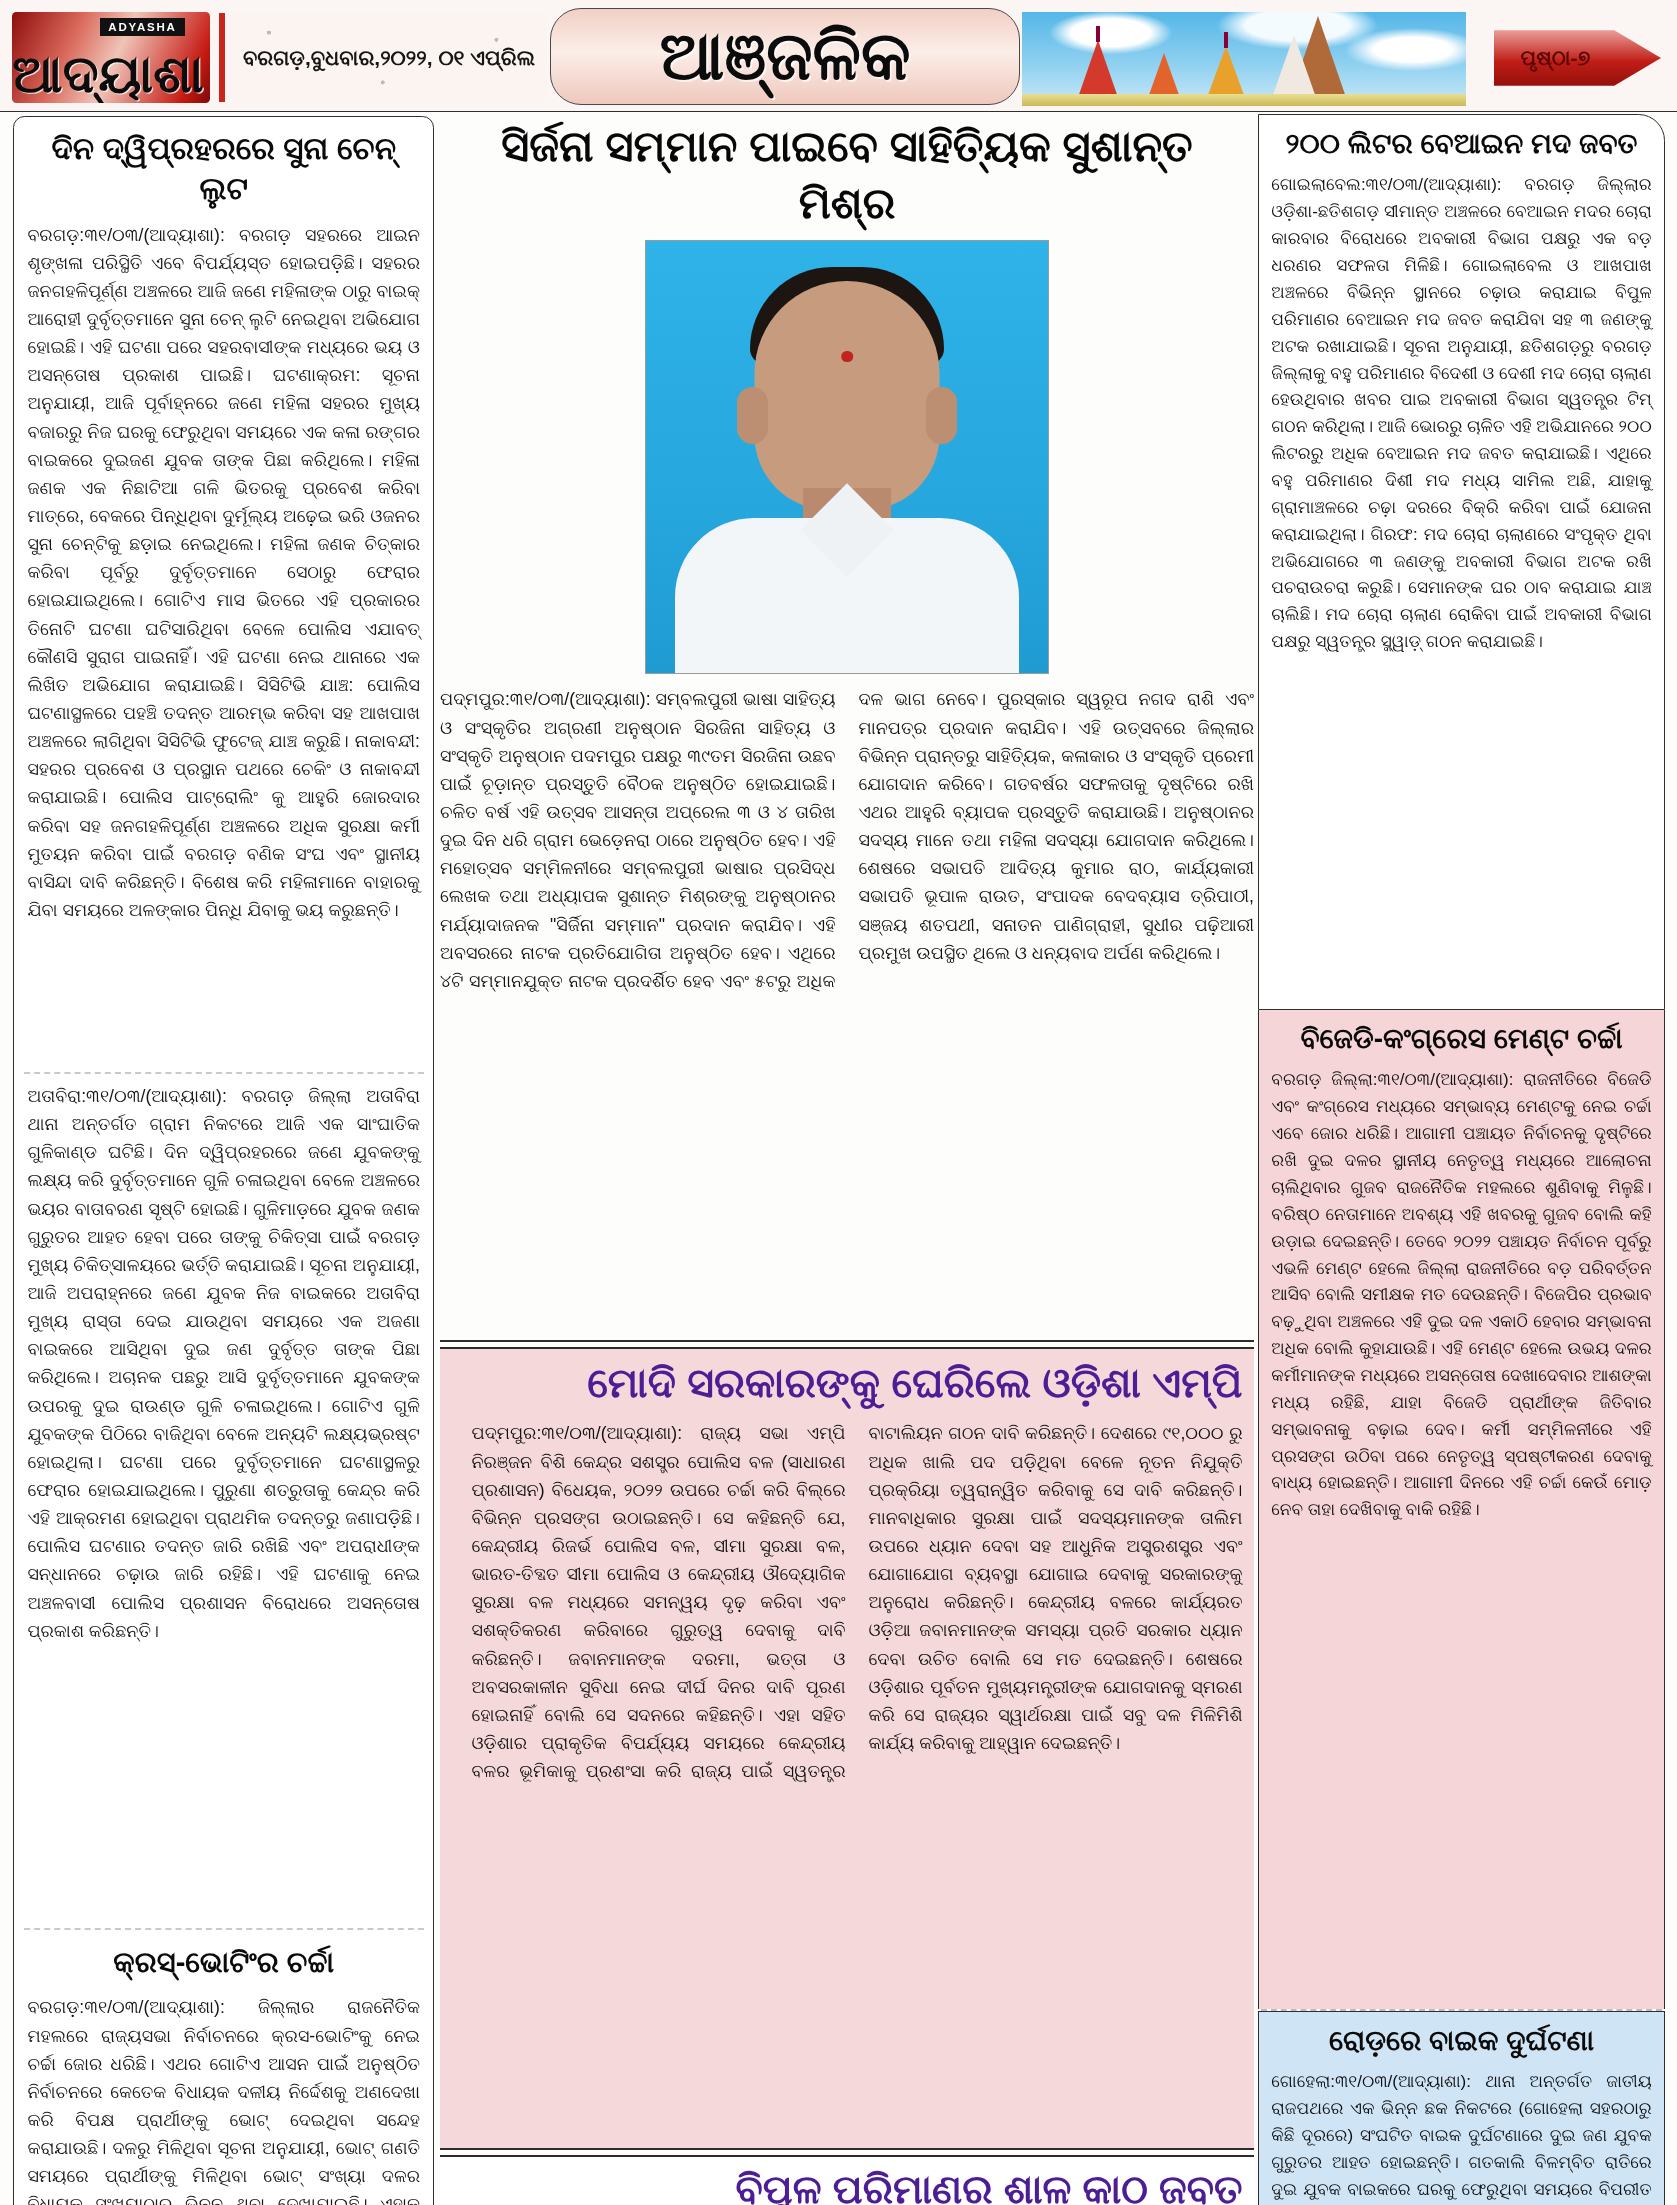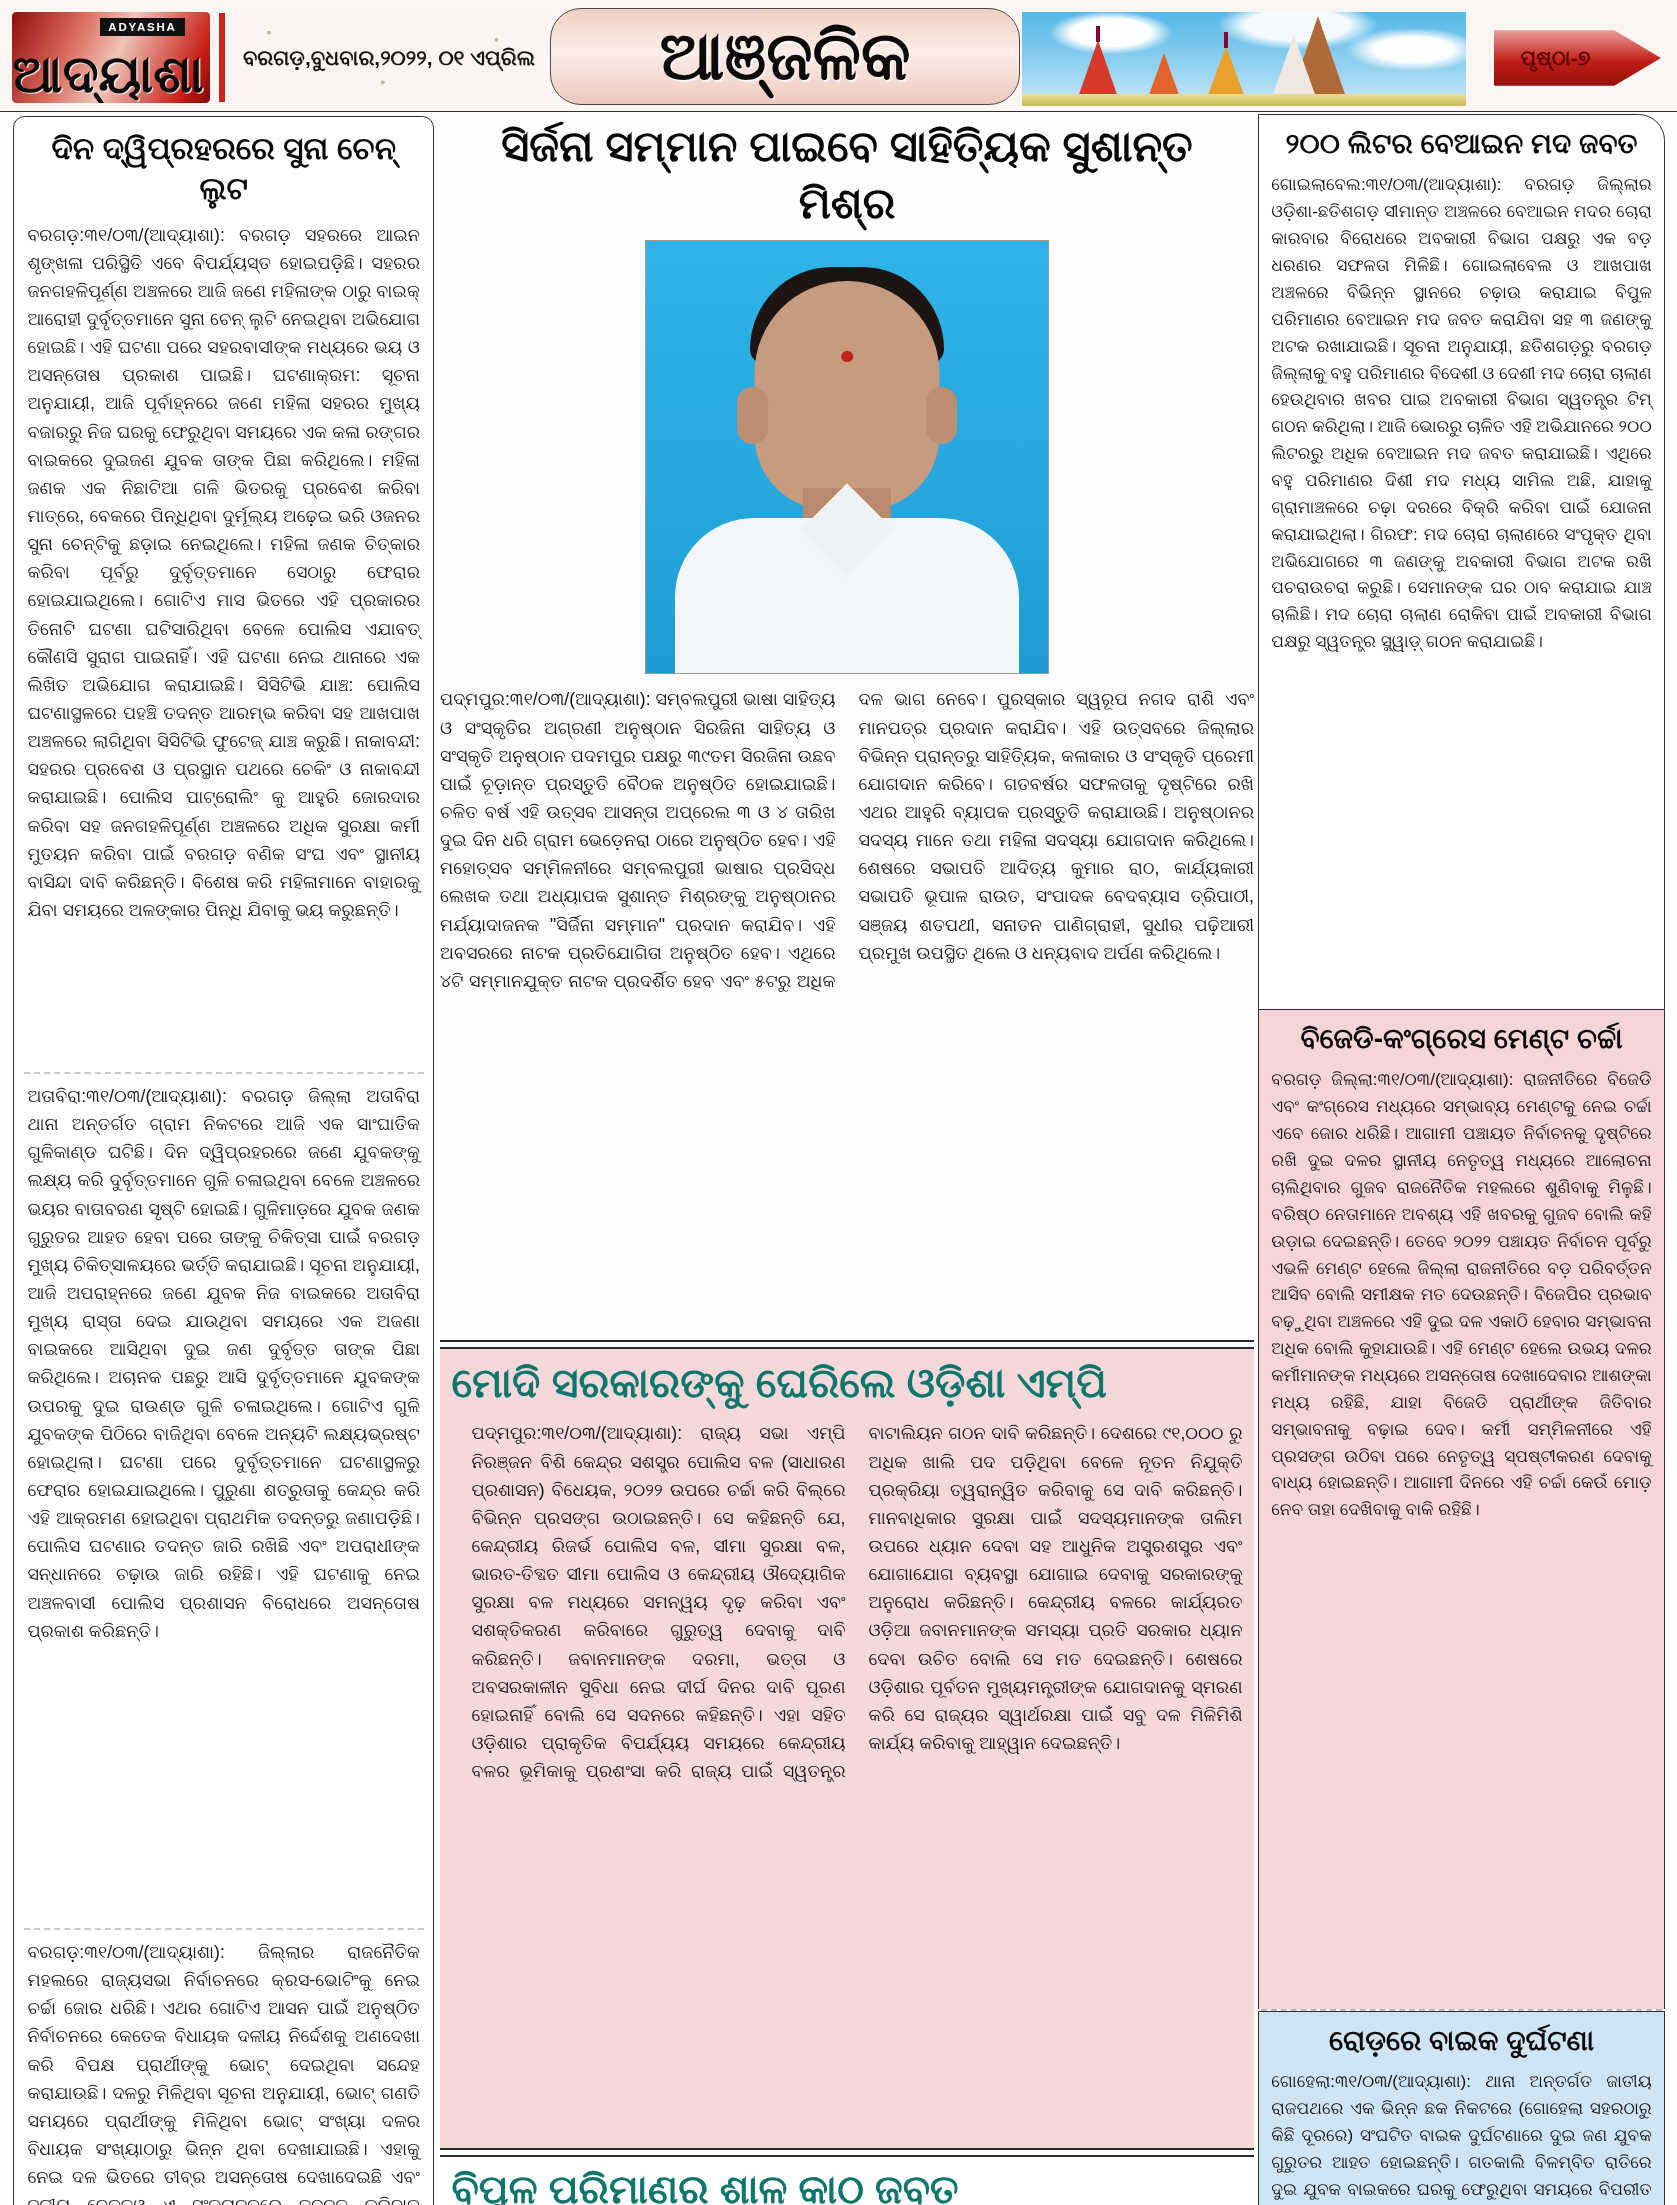--- a/index.html
+++ b/index.html
@@ -79,21 +79,21 @@
   .p-neck{position:absolute;left:50%;top:247px;transform:translateX(-50%);width:88px;height:62px;background:#b98a6d;}
   .p-shirt{position:absolute;left:50%;bottom:-4.4px;transform:translateX(-50%);width:344px;height:159px;
          background:#f3f6f8;border-radius:79px 79px 0 0;}
   .p-collar{position:absolute;left:50%;bottom:110px;transform:translateX(-50%) rotate(45deg);width:66px;height:66px;background:#eef2f5;}
   .lead-body{height:600px;font-size:17.6px;line-height:1.6;text-align:justify;
          column-count:2;column-gap:23px;overflow:hidden;}
 
   .double-rule{height:8.8px;border-top:2.6px solid #2b2b2b;border-bottom:2.6px solid #2b2b2b;box-sizing:border-box;}
 
   .pink-box{height:799px;background:#f4d8da;overflow:hidden;padding:2.6px 11.5px;box-sizing:border-box;}
-  .mid-headline{font-size:41px;font-weight:bold;text-align:left;line-height:1.25;margin:6.2px 0 10.6px;color:#0f766e;}
+  .mid-headline{font-size:41px;font-weight:bold;text-align:right;line-height:1.25;margin:6.2px 0 10.6px;color:#4c1d95;}
   .mid-body{font-size:17.6px;line-height:1.6;text-align:justify;column-count:2;column-gap:23px;overflow:hidden;}
   .pink-box .mid-body{height:688px;margin-left:20px;}
   .bottom-box{height:552px;background:#fff;overflow:hidden;padding:1.8px 11.5px;box-sizing:border-box;}
   .bottom-box .mid-headline{font-size:40px;margin:5.3px 0 9.7px;}
 
   #col-right{position:absolute;left:1258px;top:114px;width:407px;height:2615px;}
   .r-box{box-sizing:border-box;overflow:hidden;padding:7px 12.3px;}
   #r1{height:896px;border:1.8px solid #2e2e2e;border-radius:0 26.5px 0 0;background:#fff;}
   #r2{height:999px;border-left:1.8px solid #2e2e2e;border-right:1.8px solid #2e2e2e;background:#f5d5d7;}
   #r3{height:716px;border:1.8px solid #2e2e2e;background:#cfe4f4;}
@@ -132,20 +132,21 @@
     <div class="l-art" id="l1">
       <div class="art-headline">ଦିନ ଦ୍ୱିପ୍ରହରରେ ସୁନା ଚେନ୍ ଲୁଟ</div>
       <div class="art-body">ବରଗଡ଼:୩୧/୦୩/(ଆଦ୍ୟାଶା): ବରଗଡ଼ ସହରରେ ଆଇନ ଶୃଙ୍ଖଳା ପରିସ୍ଥିତି ଏବେ ବିପର୍ଯ୍ୟସ୍ତ ହୋଇପଡ଼ିଛି। ସହରର ଜନଗହଳିପୂର୍ଣ୍ଣ ଅଞ୍ଚଳରେ ଆଜି ଜଣେ ମହିଳାଙ୍କ ଠାରୁ ବାଇକ୍ ଆରୋହୀ ଦୁର୍ବୃତ୍ତମାନେ ସୁନା ଚେନ୍ ଲୁଟି ନେଇଥିବା ଅଭିଯୋଗ ହୋଇଛି। ଏହି ଘଟଣା ପରେ ସହରବାସୀଙ୍କ ମଧ୍ୟରେ ଭୟ ଓ ଅସନ୍ତୋଷ ପ୍ରକାଶ ପାଇଛି। ଘଟଣାକ୍ରମ: ସୂଚନା ଅନୁଯାୟୀ, ଆଜି ପୂର୍ବାହ୍ନରେ ଜଣେ ମହିଳା ସହରର ମୁଖ୍ୟ ବଜାରରୁ ନିଜ ଘରକୁ ଫେରୁଥିବା ସମୟରେ ଏକ କଳା ରଙ୍ଗର ବାଇକରେ ଦୁଇଜଣ ଯୁବକ ତାଙ୍କ ପିଛା କରିଥିଲେ। ମହିଳା ଜଣକ ଏକ ନିଛାଟିଆ ଗଳି ଭିତରକୁ ପ୍ରବେଶ କରିବା ମାତ୍ରେ, ବେକରେ ପିନ୍ଧିଥିବା ଦୁର୍ମୂଲ୍ୟ ଅଢ଼େଇ ଭରି ଓଜନର ସୁନା ଚେନ୍‌ଟିକୁ ଛଡ଼ାଇ ନେଇଥିଲେ। ମହିଳା ଜଣକ ଚିତ୍କାର କରିବା ପୂର୍ବରୁ ଦୁର୍ବୃତ୍ତମାନେ ସେଠାରୁ ଫେରାର ହୋଇଯାଇଥିଲେ। ଗୋଟିଏ ମାସ ଭିତରେ ଏହି ପ୍ରକାରର ତିନୋଟି ଘଟଣା ଘଟିସାରିଥିବା ବେଳେ ପୋଲିସ ଏଯାବତ୍ କୌଣସି ସୁରାଗ ପାଇନାହିଁ। ଏହି ଘଟଣା ନେଇ ଥାନାରେ ଏକ ଲିଖିତ ଅଭିଯୋଗ କରାଯାଇଛି। ସିସିଟିଭି ଯାଞ୍ଚ: ପୋଲିସ ଘଟଣାସ୍ଥଳରେ ପହଞ୍ଚି ତଦନ୍ତ ଆରମ୍ଭ କରିବା ସହ ଆଖପାଖ ଅଞ୍ଚଳରେ ଲାଗିଥିବା ସିସିଟିଭି ଫୁଟେଜ୍ ଯାଞ୍ଚ କରୁଛି। ନାକାବନ୍ଦୀ: ସହରର ପ୍ରବେଶ ଓ ପ୍ରସ୍ଥାନ ପଥରେ ଚେକିଂ ଓ ନାକାବନ୍ଦୀ କରାଯାଇଛି। ପୋଲିସ ପାଟ୍ରୋଲିଂ କୁ ଆହୁରି ଜୋରଦାର କରିବା ସହ ଜନଗହଳିପୂର୍ଣ୍ଣ ଅଞ୍ଚଳରେ ଅଧିକ ସୁରକ୍ଷା କର୍ମୀ ମୁତୟନ କରିବା ପାଇଁ ବରଗଡ଼ ବଣିକ ସଂଘ ଏବଂ ସ୍ଥାନୀୟ ବାସିନ୍ଦା ଦାବି କରିଛନ୍ତି। ବିଶେଷ କରି ମହିଳାମାନେ ବାହାରକୁ ଯିବା ସମୟରେ ଅଳଙ୍କାର ପିନ୍ଧି ଯିବାକୁ ଭୟ କରୁଛନ୍ତି।</div>
     </div>
     <div class="dashed-sep"></div>
     <div class="l-art" id="l2">
       <div class="art-body">ଅତାବିରା:୩୧/୦୩/(ଆଦ୍ୟାଶା): ବରଗଡ଼ ଜିଲ୍ଲା ଅତାବିରା ଥାନା ଅନ୍ତର୍ଗତ ଗ୍ରାମ ନିକଟରେ ଆଜି ଏକ ସାଂଘାତିକ ଗୁଳିକାଣ୍ଡ ଘଟିଛି। ଦିନ ଦ୍ୱିପ୍ରହରରେ ଜଣେ ଯୁବକଙ୍କୁ ଲକ୍ଷ୍ୟ କରି ଦୁର୍ବୃତ୍ତମାନେ ଗୁଳି ଚଳାଇଥିବା ବେଳେ ଅଞ୍ଚଳରେ ଭୟର ବାତାବରଣ ସୃଷ୍ଟି ହୋଇଛି। ଗୁଳିମାଡ଼ରେ ଯୁବକ ଜଣକ ଗୁରୁତର ଆହତ ହେବା ପରେ ତାଙ୍କୁ ଚିକିତ୍ସା ପାଇଁ ବରଗଡ଼ ମୁଖ୍ୟ ଚିକିତ୍ସାଳୟରେ ଭର୍ତ୍ତି କରାଯାଇଛି। ସୂଚନା ଅନୁଯାୟୀ, ଆଜି ଅପରାହ୍ନରେ ଜଣେ ଯୁବକ ନିଜ ବାଇକରେ ଅତାବିରା ମୁଖ୍ୟ ରାସ୍ତା ଦେଇ ଯାଉଥିବା ସମୟରେ ଏକ ଅଜଣା ବାଇକରେ ଆସିଥିବା ଦୁଇ ଜଣ ଦୁର୍ବୃତ୍ତ ତାଙ୍କ ପିଛା କରିଥିଲେ। ଅଚାନକ ପଛରୁ ଆସି ଦୁର୍ବୃତ୍ତମାନେ ଯୁବକଙ୍କ ଉପରକୁ ଦୁଇ ରାଉଣ୍ଡ ଗୁଳି ଚଳାଇଥିଲେ। ଗୋଟିଏ ଗୁଳି ଯୁବକଙ୍କ ପିଠିରେ ବାଜିଥିବା ବେଳେ ଅନ୍ୟଟି ଲକ୍ଷ୍ୟଭ୍ରଷ୍ଟ ହୋଇଥିଲା। ଘଟଣା ପରେ ଦୁର୍ବୃତ୍ତମାନେ ଘଟଣାସ୍ଥଳରୁ ଫେରାର ହୋଇଯାଇଥିଲେ। ପୁରୁଣା ଶତ୍ରୁତାକୁ କେନ୍ଦ୍ର କରି ଏହି ଆକ୍ରମଣ ହୋଇଥିବା ପ୍ରାଥମିକ ତଦନ୍ତରୁ ଜଣାପଡ଼ିଛି। ପୋଲିସ ଘଟଣାର ତଦନ୍ତ ଜାରି ରଖିଛି ଏବଂ ଅପରାଧୀଙ୍କ ସନ୍ଧାନରେ ଚଢ଼ାଉ ଜାରି ରହିଛି। ଏହି ଘଟଣାକୁ ନେଇ ଅଞ୍ଚଳବାସୀ ପୋଲିସ ପ୍ରଶାସନ ବିରୋଧରେ ଅସନ୍ତୋଷ ପ୍ରକାଶ କରିଛନ୍ତି।</div>
     </div>
     <div class="dashed-sep"></div>
     <div class="l-art" id="l3">
+      <div class="art-headline">କ୍ରସ୍-ଭୋଟିଂର ଚର୍ଚ୍ଚା</div>
       <div class="art-body">ବରଗଡ଼:୩୧/୦୩/(ଆଦ୍ୟାଶା): ଜିଲ୍ଲାର ରାଜନୈତିକ ମହଲରେ ରାଜ୍ୟସଭା ନିର୍ବାଚନରେ କ୍ରସ-ଭୋଟିଂକୁ ନେଇ ଚର୍ଚ୍ଚା ଜୋର ଧରିଛି। ଏଥର ଗୋଟିଏ ଆସନ ପାଇଁ ଅନୁଷ୍ଠିତ ନିର୍ବାଚନରେ କେତେକ ବିଧାୟକ ଦଳୀୟ ନିର୍ଦ୍ଦେଶକୁ ଅଣଦେଖା କରି ବିପକ୍ଷ ପ୍ରାର୍ଥୀଙ୍କୁ ଭୋଟ୍ ଦେଇଥିବା ସନ୍ଦେହ କରାଯାଉଛି। ଦଳରୁ ମିଳିଥିବା ସୂଚନା ଅନୁଯାୟୀ, ଭୋଟ୍ ଗଣତି ସମୟରେ ପ୍ରାର୍ଥୀଙ୍କୁ ମିଳିଥିବା ଭୋଟ୍ ସଂଖ୍ୟା ଦଳର ବିଧାୟକ ସଂଖ୍ୟାଠାରୁ ଭିନ୍ନ ଥିବା ଦେଖାଯାଇଛି। ଏହାକୁ ନେଇ ଦଳ ଭିତରେ ତୀବ୍ର ଅସନ୍ତୋଷ ଦେଖାଦେଇଛି ଏବଂ ଦଳୀୟ ନେତୃତ୍ୱ ଏ ସଂକ୍ରାନ୍ତରେ ତଦନ୍ତ କରିବାକୁ ନିଷ୍ପତ୍ତି ନେଇଛନ୍ତି। ଜିଲ୍ଲାର ଜଣେ ପ୍ରଭାବଶାଳୀ ବିଧାୟକଙ୍କ ନାମ ଏହି ଚର୍ଚ୍ଚାରେ ଉଠିଥିବା ବେଳେ ସେ ଏହି ଅଭିଯୋଗକୁ ସଂପୂର୍ଣ୍ଣ ଅସ୍ୱୀକାର କରିଛନ୍ତି। କଂଗ୍ରେସର କିଛି ବିଧାୟକ ମଧ୍ୟ ବିଜେଡି ପ୍ରାର୍ଥୀଙ୍କୁ ସମର୍ଥନ ଦେଇଥିବାର ଗୁଜବ ଶୁଣିବାକୁ ମିଳୁଛି। ଆଗାମୀ ଦିନରେ ଏହି ପ୍ରସଙ୍ଗ ଜିଲ୍ଲା ରାଜନୀତିରେ ବଡ଼ ଆଲୋଡ଼ନ ସୃଷ୍ଟି କରିବ ବୋଲି ରାଜନୈତିକ ସମୀକ୍ଷକ ମତ ଦେଇଛନ୍ତି। କର୍ମୀମାନଙ୍କ ମଧ୍ୟରେ ଏହି ଘଟଣାକୁ ନେଇ ତୀବ୍ର ପ୍ରତିକ୍ରିୟା ପ୍ରକାଶ ପାଇଛି ବୋଲି ଜଣାପଡ଼ିଛି।</div>
     </div>
   </div>
 
   <div id="col-center">
     <div class="lead">
       <div class="lead-headline">ସିର୍ଜନା ସମ୍ମାନ ପାଇବେ ସାହିତ୍ୟିକ ସୁଶାନ୍ତ ମିଶ୍ର</div>
       <div class="photo">
         <span class="p-hair"></span>
         <span class="p-head"></span>

